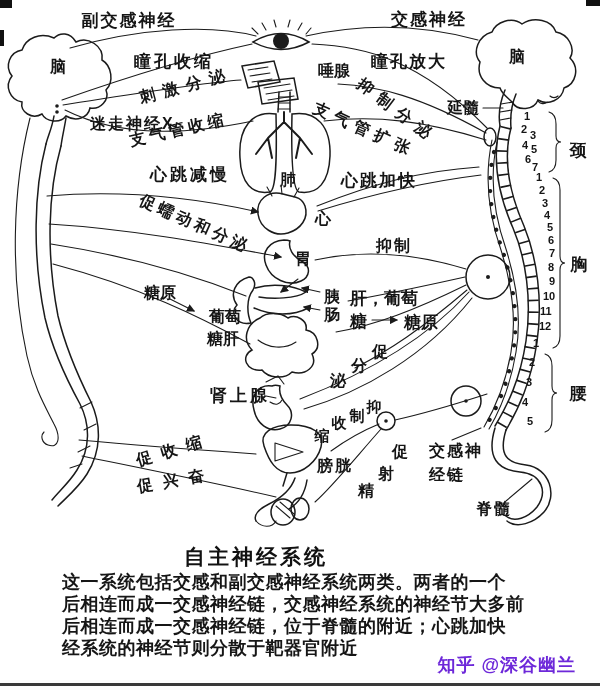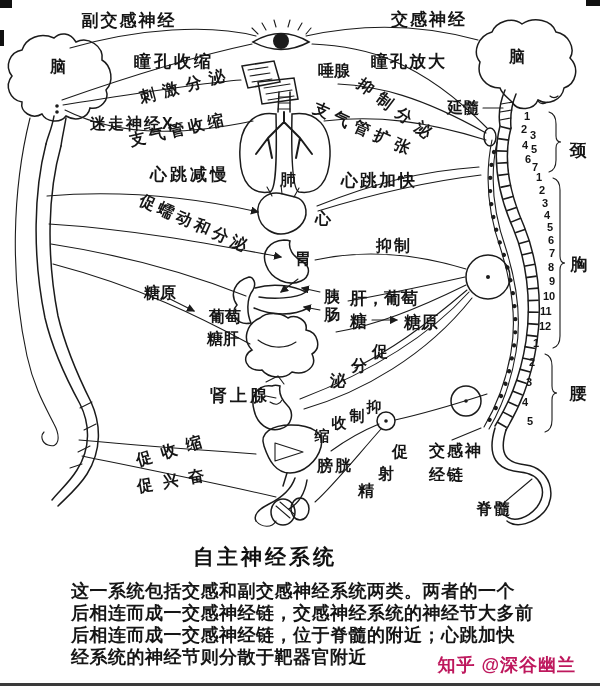--- a/index.html
+++ b/index.html
@@ -14,25 +14,25 @@
   .t15{font-size:15px;font-weight:700;}
   .t11{font-size:11px;font-weight:700;}
   .ls2{letter-spacing:2px;} .ls3{letter-spacing:3px;} .ls4{letter-spacing:4px;}
   .ls6{letter-spacing:6px;} .ls8{letter-spacing:8px;} .ls10{letter-spacing:10px;}
   .ink{stroke:#1b1b1b;fill:none;stroke-width:1.5;stroke-linecap:round;}
   .thin{stroke:#1b1b1b;fill:none;stroke-width:1.1;stroke-linecap:round;}
   .thick{stroke:#1b1b1b;fill:none;stroke-width:2;stroke-linecap:round;}
   .fillink{fill:#1b1b1b;stroke:none;}
   .rungs{stroke:#1b1b1b;fill:none;stroke-width:11;stroke-dasharray:1.6 10.2;}
   .chaindots{stroke:#1b1b1b;fill:none;stroke-width:4.2;stroke-dasharray:0.1 13;stroke-linecap:round;}
-  .caption{position:absolute;left:0;top:540px;width:512px;padding-left:9px;}
+  .caption{position:absolute;left:0;top:540px;width:512px;}
   .caption-title{text-align:center;font-size:21px;font-weight:700;letter-spacing:3px;color:#111;margin-top:3px;}
-  .caption-body{margin-top:9px;}
+  .caption-body{}
   .caption-line{margin:0 0 0 62px;width:486px;font-size:18px;font-weight:700;line-height:22px;letter-spacing:0.5px;color:#161616;white-space:nowrap;}
-  .watermark{position:absolute;right:24px;bottom:11px;font-size:18px;font-weight:700;letter-spacing:1px;color:#be185d;}
+  .watermark{position:absolute;right:24px;bottom:11px;font-size:18px;font-weight:700;letter-spacing:1px;color:#6d28d9;}
   .bottom-bar{position:absolute;left:0;bottom:2px;width:600px;height:3px;background:#3a3a3a;}
   .corner{position:absolute;background:#111;}
   .corner-tl{top:0;left:0;width:12px;height:8px;}
   .corner-tl2{top:30px;left:0;width:4px;height:16px;}
   .corner-tr{top:0;right:0;width:14px;height:6px;}
 </style>
 </head>
 <body>
 
 <svg width="600" height="540" viewBox="0 0 600 540">

